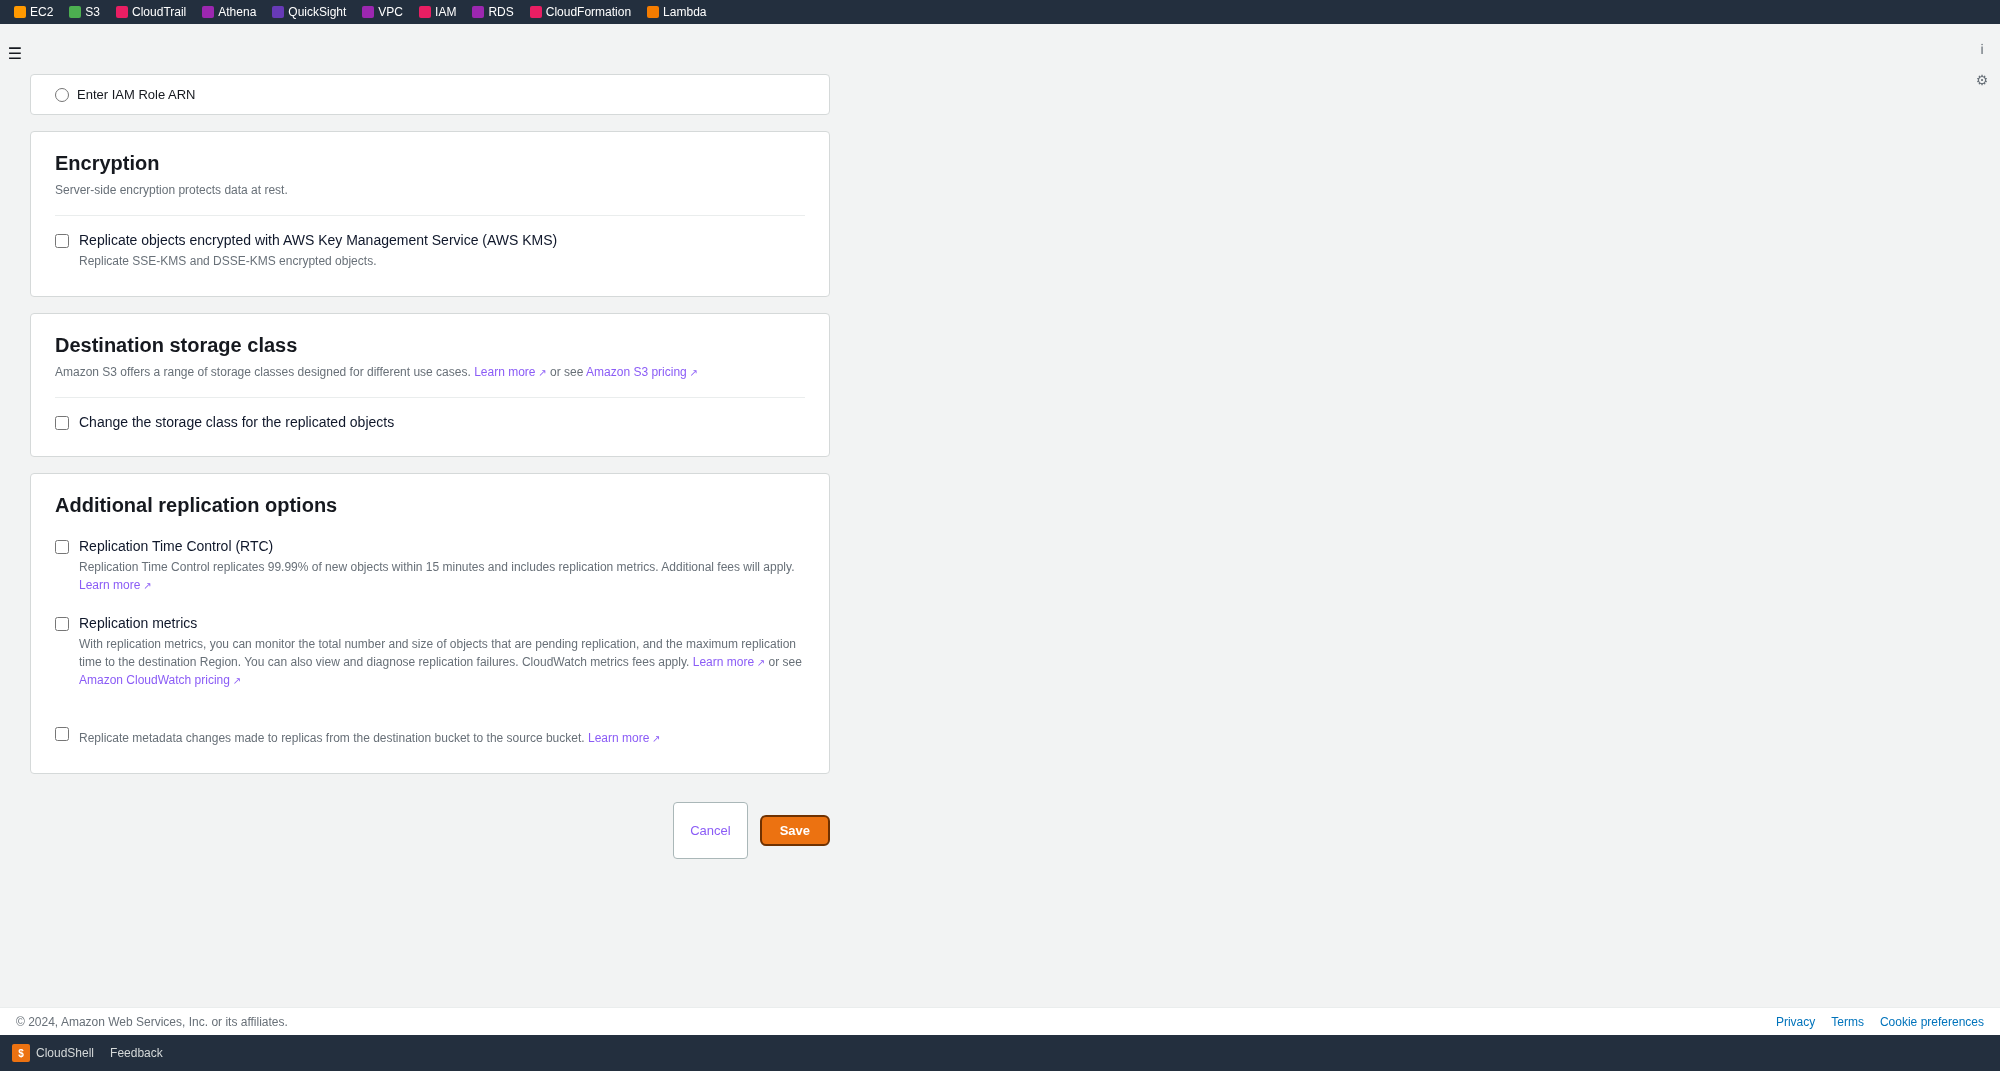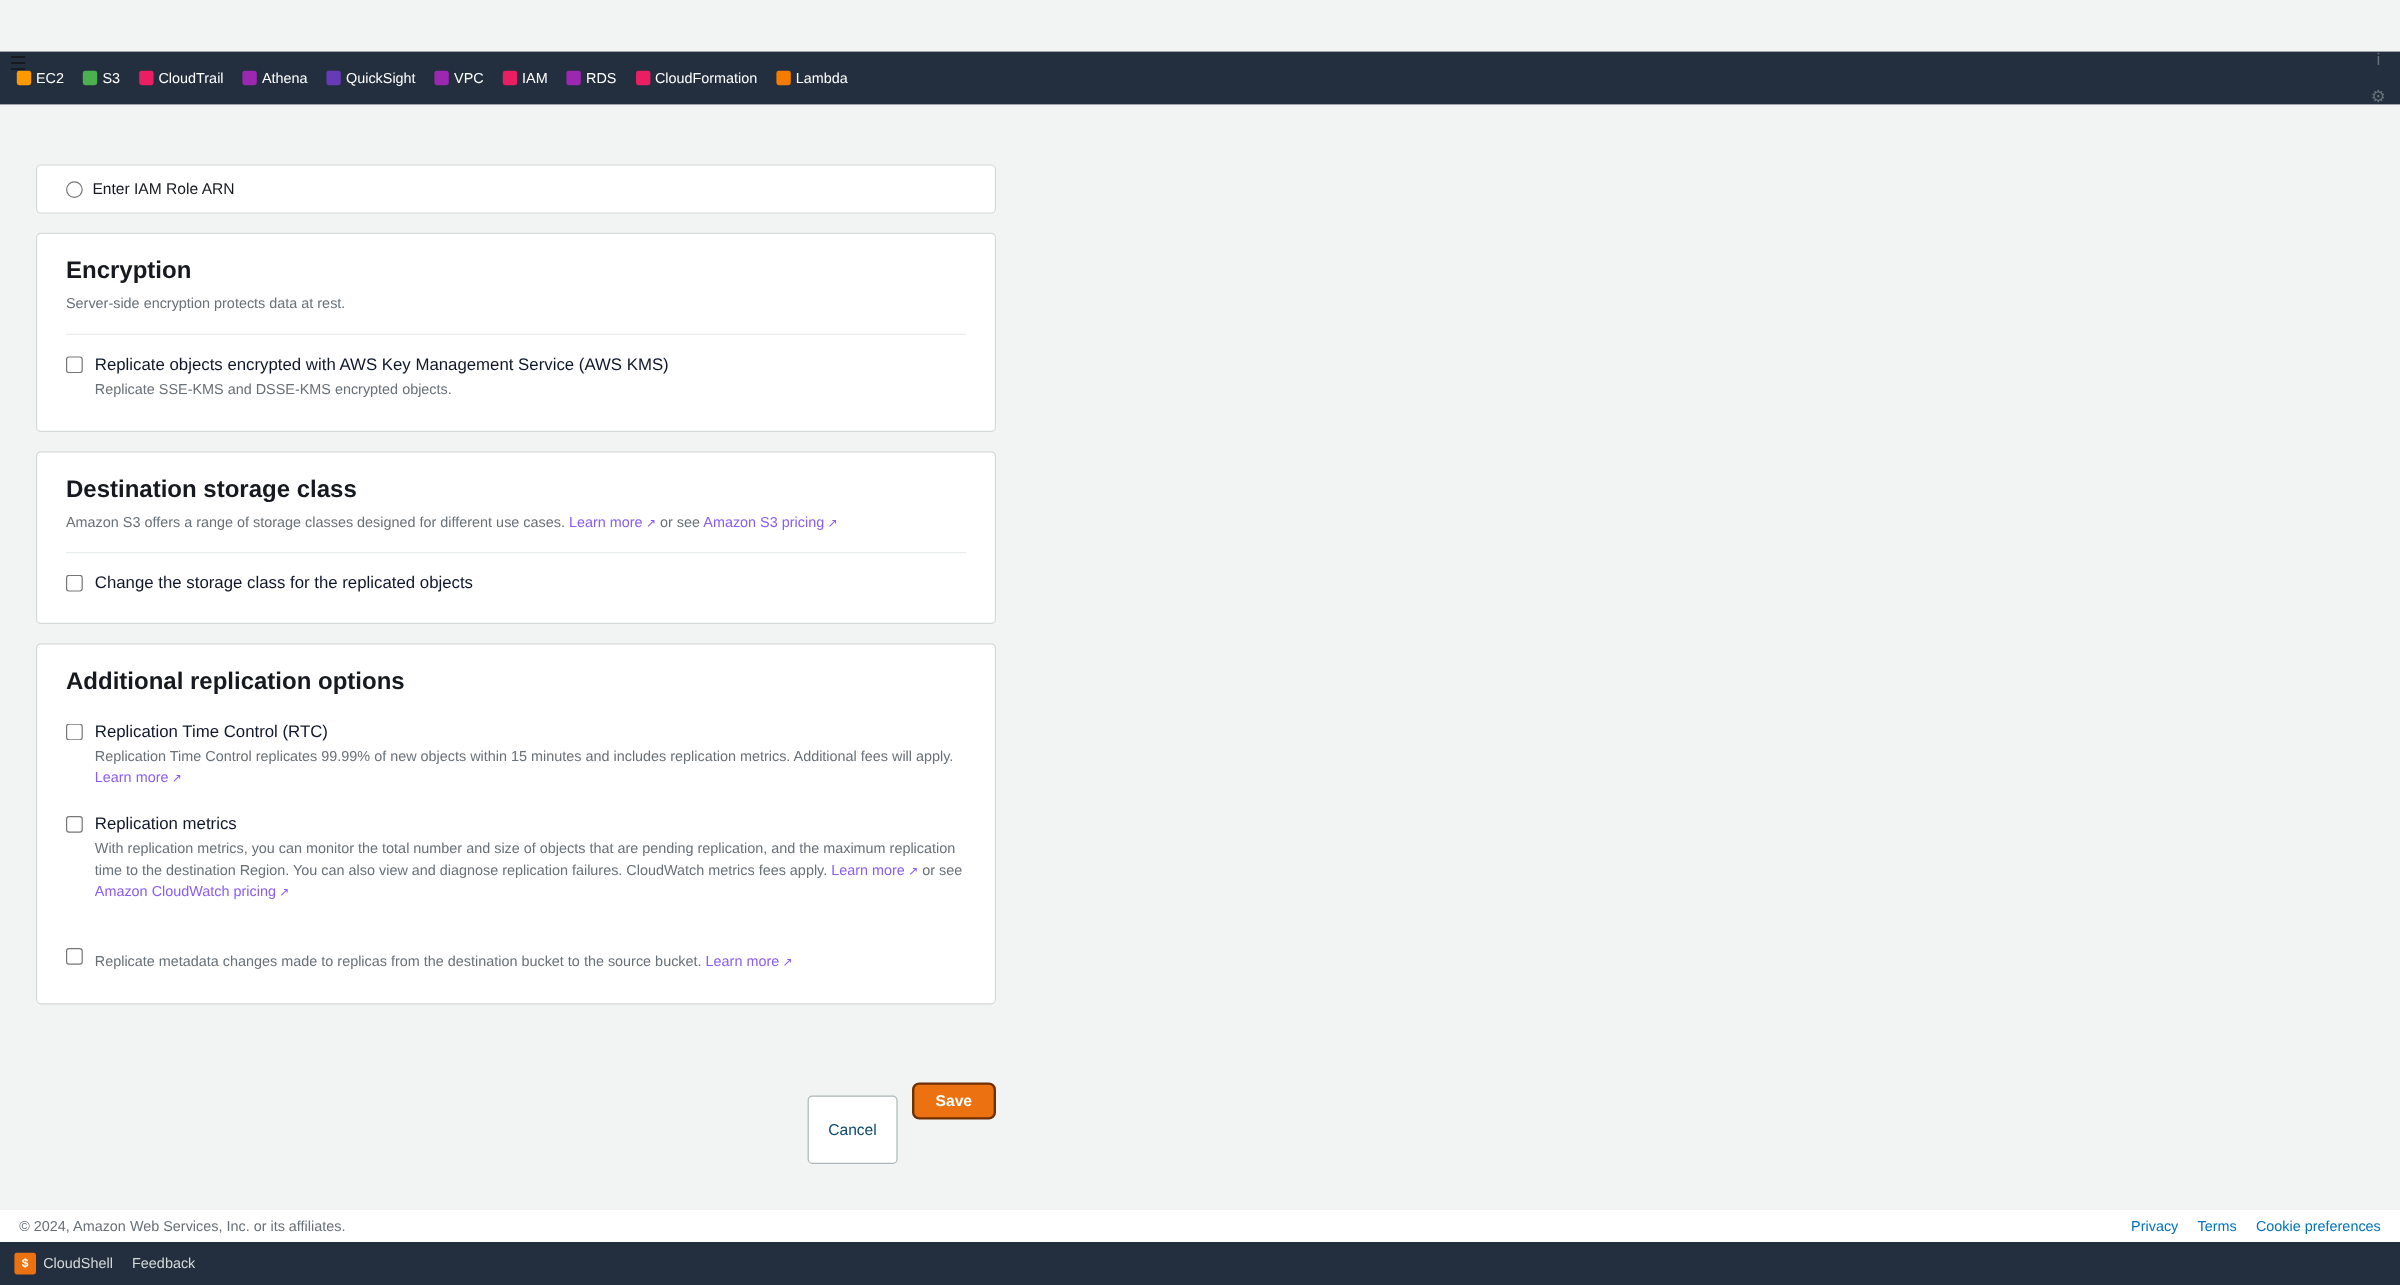--- a/index.html
+++ b/index.html
@@ -1,26 +1,25 @@
 <!DOCTYPE html>
 <html><head>
   <meta charset="utf-8">
   <style>
     * { box-sizing: border-box; margin: 0; padding: 0; }
     body { font-family: -apple-system, BlinkMacSystemFont, 'Segoe UI', Arial, sans-serif; font-size: 13px; background: #f2f3f3; color: #16191f; }
 
     
     .top-nav {
       background: #232f3e;
-      height: 44px;
+      height: 24px;
       display: flex;
       align-items: center;
       padding: 0 8px;
       gap: 4px;
-      margin-top: 43px;
     }
     .nav-service {
       display: flex;
       align-items: center;
       gap: 4px;
       color: #fff;
       font-size: 12px;
       padding: 2px 6px;
       cursor: pointer;
       border-radius: 3px;
@@ -199,22 +198,21 @@
       padding: 12px 0;
       margin-bottom: 50px;
     }
     .btn-cancel {
       background: #fff;
       border: 1px solid #aab7b8;
       border-radius: 4px;
       padding: 20px 16px;
       font-size: 13px;
       cursor: pointer;
-      color: #0c4a6e;
-      margin-top: 48px;
+      color: #8b5cf6;
     }
     .btn-save {
       background: #ec7211;
       border: 2px solid #6f3101;
       border-radius: 6px;
       padding: 6px 18px;
       font-size: 13px;
       font-weight: 600;
       cursor: pointer;
       color: #fff;

